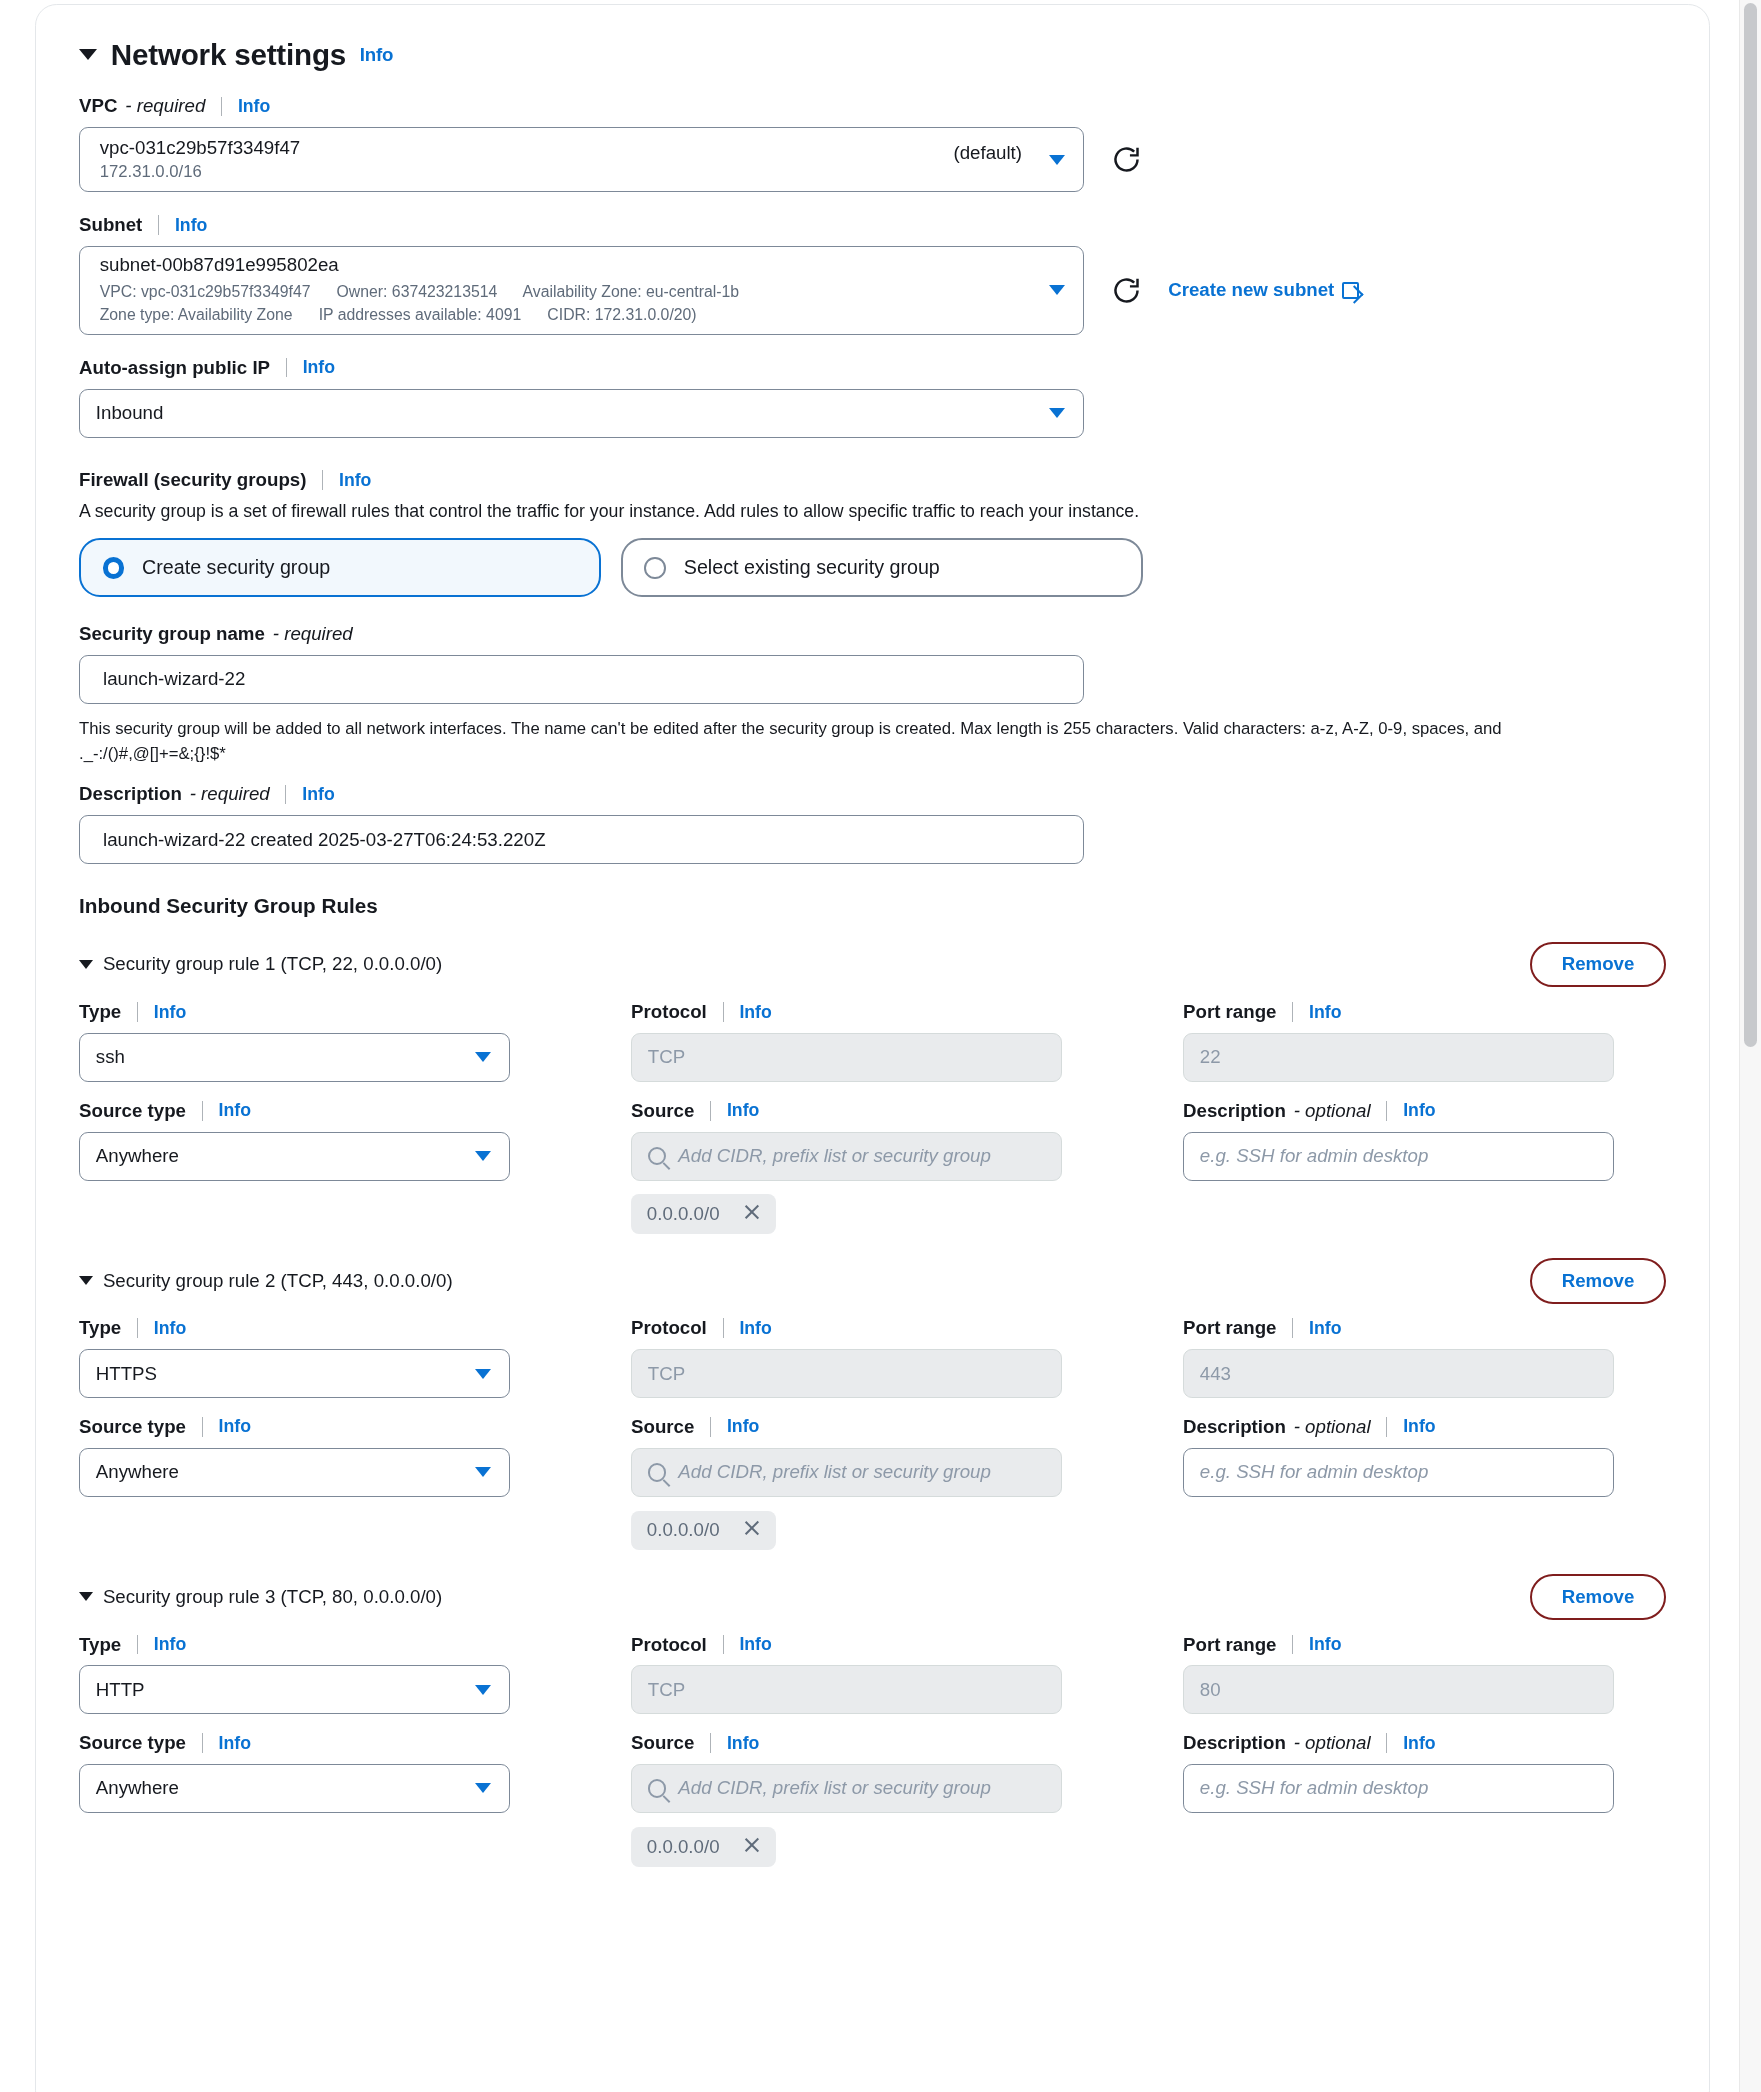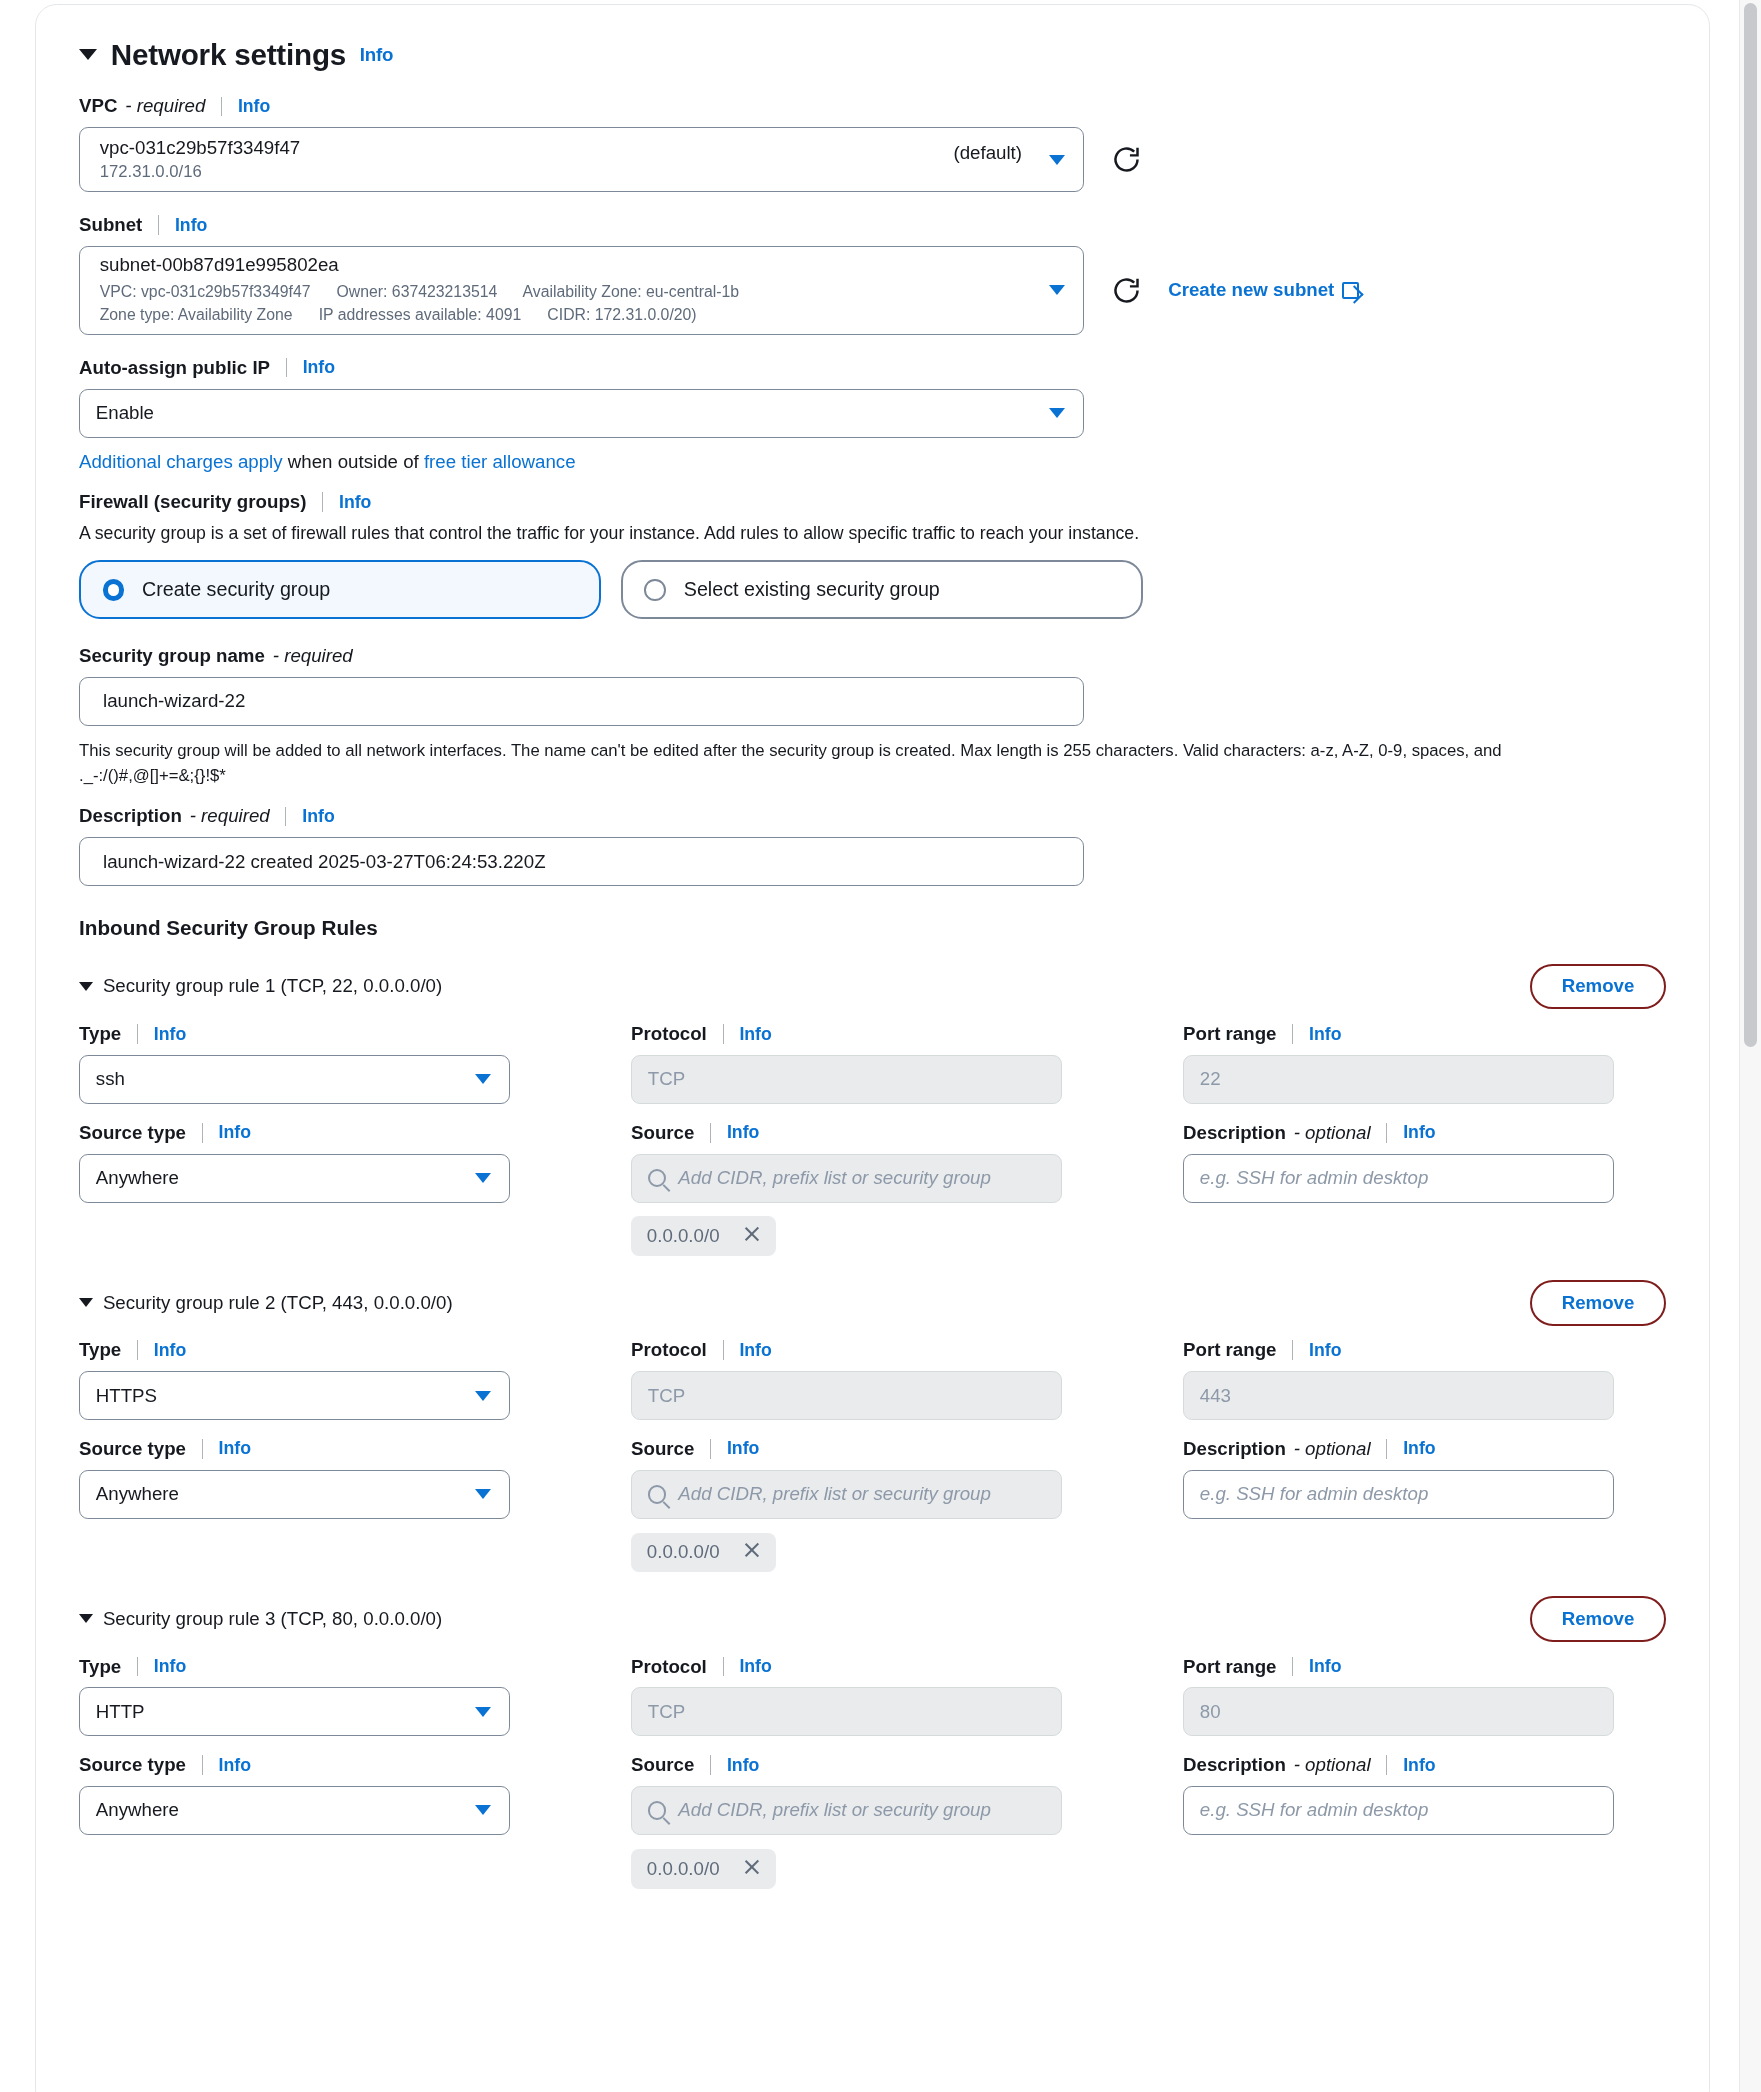--- a/index.html
+++ b/index.html
@@ -411,27 +411,24 @@
   </div>
 
   <div style="height:21.7px"></div>
   <div class="field-label">
     <span>Auto-assign public IP</span>
     <span class="divider-pipe"></span>
     <a class="info-link">Info</a>
   </div>
   <div class="row-gap-sm"></div>
   <div class="select-box autoassign-select">
-    <span>Enable</span>
+    <span>Inbound</span>
     <span class="arrow"></span>
   </div>
   <div style="height:13.8px"></div>
-  <div class="help-text">
-    <a>Additional charges apply</a><span> when outside of </span><a>free tier allowance</a>
-  </div>
 
   <div style="height:17.7px"></div>
   <div class="field-label">
     <span>Firewall (security groups)</span>
     <span class="divider-pipe"></span>
     <a class="info-link">Info</a>
   </div>
   <div style="height:7.9px"></div>
   <div class="desc-text">A security group is a set of firewall rules that control the traffic for your instance. Add rules to allow specific traffic to reach your instance.</div>
 

